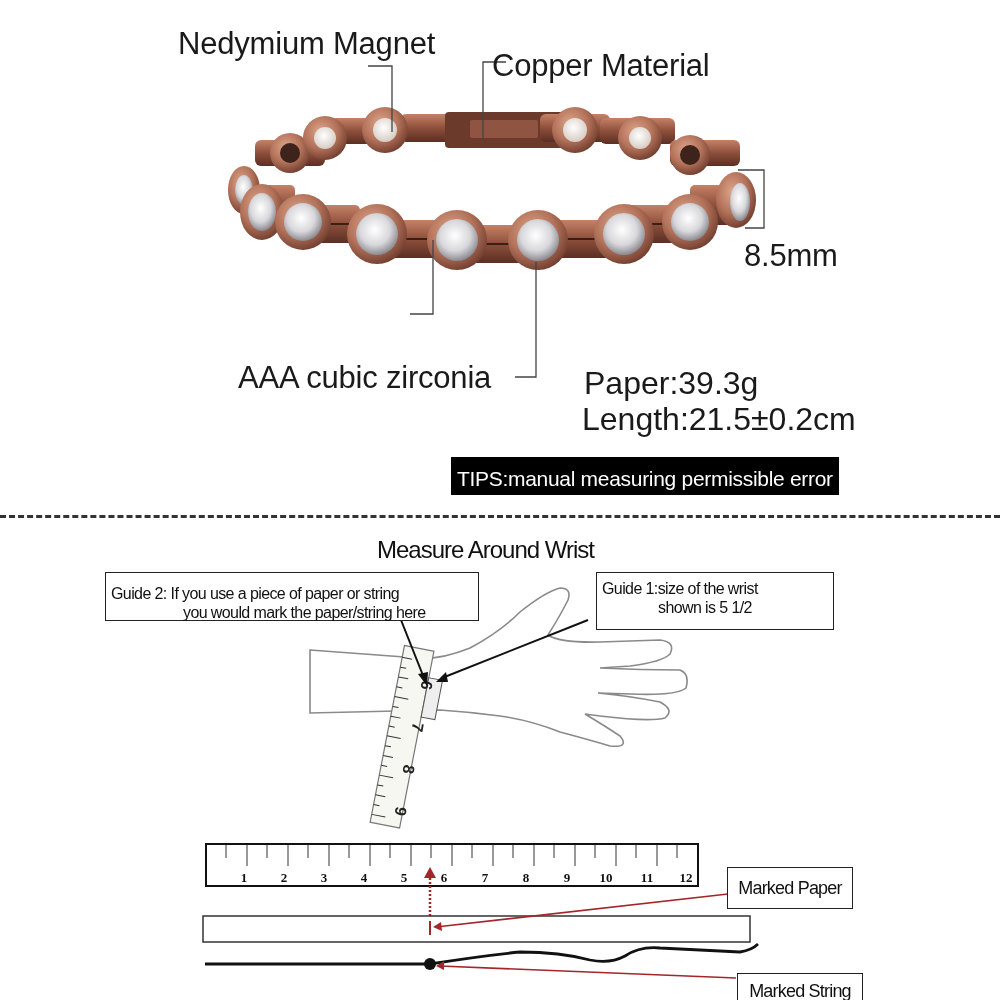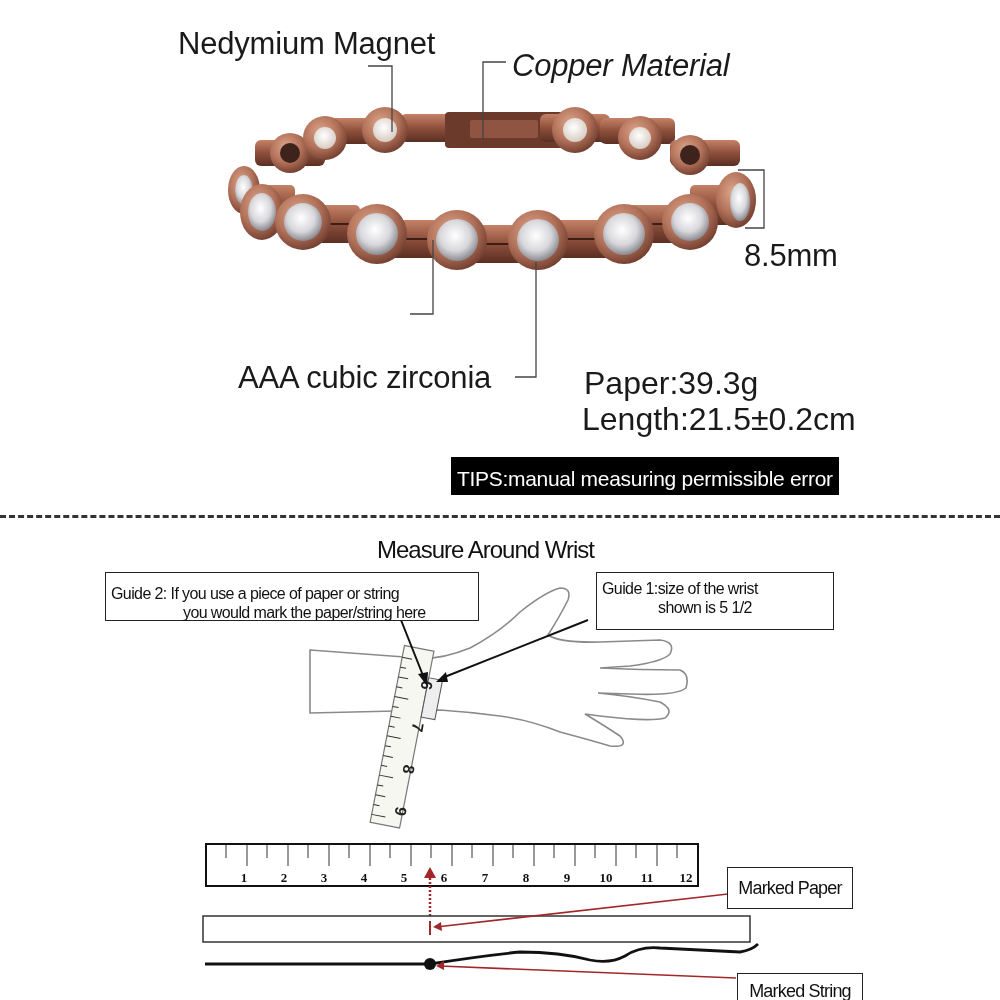--- a/index.html
+++ b/index.html
@@ -106,21 +106,21 @@
     <g stroke="#444" stroke-width="1.3" fill="none">
       <polyline points="368,66 392,66 392,132"></polyline>
       <polyline points="506,62 483,62 483,140"></polyline>
       <polyline points="738,170 764,170 764,228 745,228"></polyline>
       <polyline points="410,314 433,314 433,240"></polyline>
       <polyline points="515,377 536,377 536,262"></polyline>
     </g>
   </svg>
 
   <div class="abs label-lg" style="left:178px;top:28px;">Nedymium Magnet</div>
-  <div class="abs label-lg" style="left:512px;top:50px;font-style:italic;">Copper Material</div>
+  <div class="abs label-lg" style="left:492px;top:50px;">Copper Material</div>
   <div class="abs label-lg" style="left:744px;top:240px;">8.5mm</div>
   <div class="abs label-lg" style="left:238px;top:362px;">AAA cubic zirconia</div>
 
   <div class="abs spec" style="left:584px;top:367px;">Paper:39.3g</div>
   <div class="abs spec" style="left:582px;top:403px;">Length:21.5±0.2cm</div>
 
   <div class="abs tips" style="left:451px;top:457px;">TIPS:manual measuring permissible error</div>
 </div>
 
 <div class="abs divider" style="left:0;top:515px;width:1000px;"></div>

